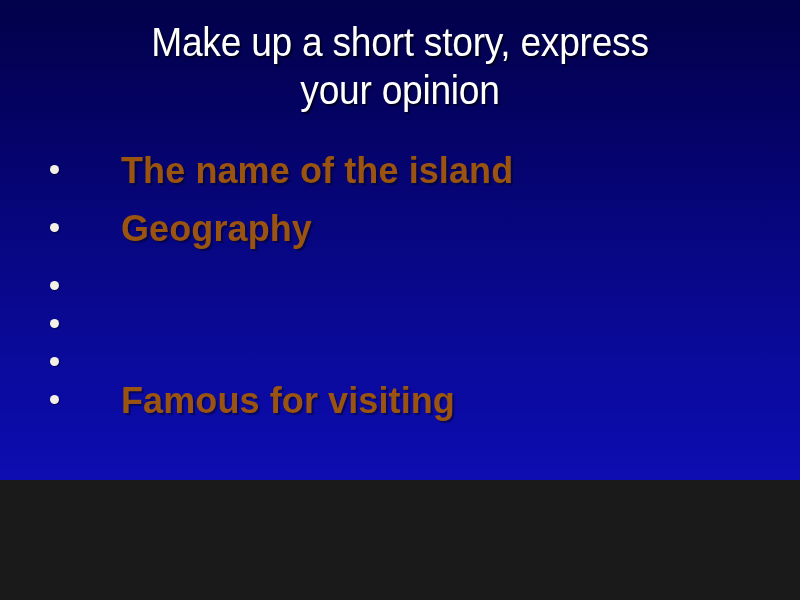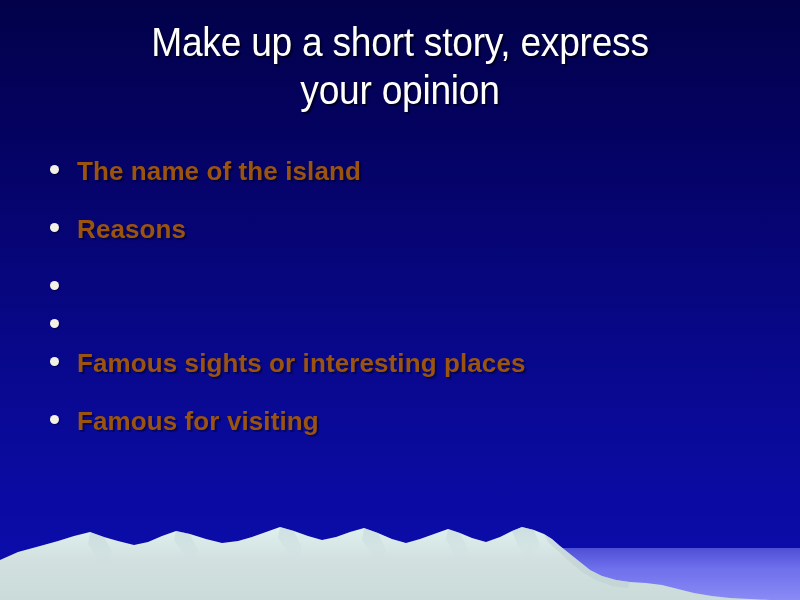--- a/index.html
+++ b/index.html
@@ -3,21 +3,21 @@
 <meta charset="utf-8">
 <style>
   html, body {
     margin: 0;
     padding: 0;
     background: #1a1a1a;
   }
   #slide {
     position: relative;
     width: 800px;
-    height: 600px;
+    height: 480px;
     overflow: hidden;
     font-family: "Liberation Sans", sans-serif;
     background: linear-gradient(to bottom,
                 #02014a 0%,
                 #040260 22%,
                 #07067f 48%,
                 #0a0a99 72%,
                 #0b0ba6 88%,
                 #0d0db2 100%);
     user-select: none;
@@ -71,26 +71,27 @@
     width: 9px;
     height: 9px;
     margin: 17px 18px 0 14px;
     border-radius: 50%;
     background: #f3f0e6;
     box-shadow: 1px 1px 1px rgba(0,0,0,0.45);
   }
   .bullet-text {
     flex: 1 1 auto;
     color: #9a5410;
-    font-size: 26px;
+    font-size: 36px;
     line-height: 46px;
     font-weight: bold;
     letter-spacing: 0.1px;
     text-shadow: 2px 2px 1px rgba(0,0,0,0.40);
     max-width: 560px;
+    margin-left: 44px;
   }
 </style>
 </head>
 <body>
 
 <div id="slide">
 
   <svg id="artwork" viewBox="0 0 800 600" preserveAspectRatio="none">
     <defs>
       <linearGradient id="seaGrad" x1="0" y1="0" x2="0" y2="1">
@@ -160,34 +161,33 @@
 
   <div id="body-block">
 
     <div class="bullet-row">
       <span class="bullet-dot"></span>
       <span class="bullet-text">The name of the island</span>
     </div>
 
     <div class="bullet-row">
       <span class="bullet-dot"></span>
-      <span class="bullet-text">Reasons</span>
+      <span class="bullet-text">Geography</span>
     </div>
 
     <div class="bullet-row">
       <span class="bullet-dot"></span>
     </div>
 
     <div class="bullet-row">
       <span class="bullet-dot"></span>
     </div>
 
     <div class="bullet-row">
       <span class="bullet-dot"></span>
-      <span class="bullet-text">Famous sights or interesting places</span>
     </div>
 
     <div class="bullet-row">
       <span class="bullet-dot"></span>
       <span class="bullet-text">Famous for visiting</span>
     </div>
 
   </div>
 
 </div>

